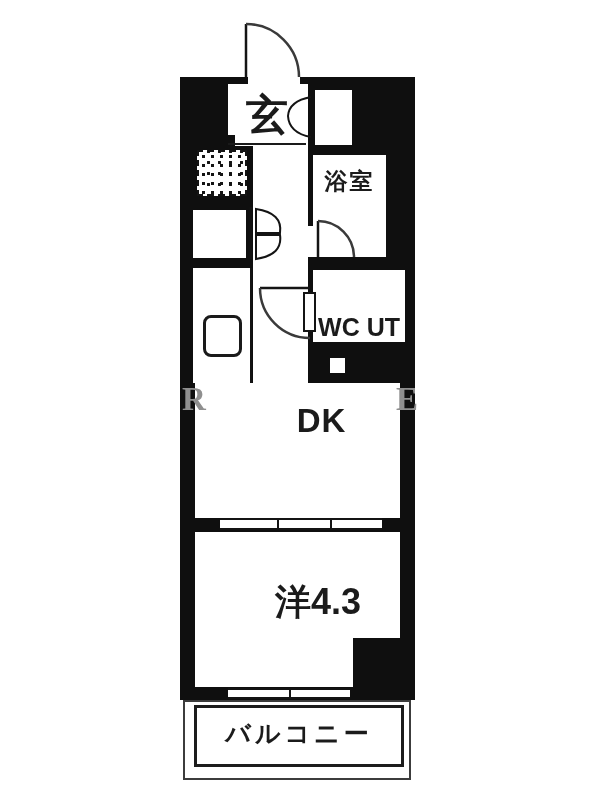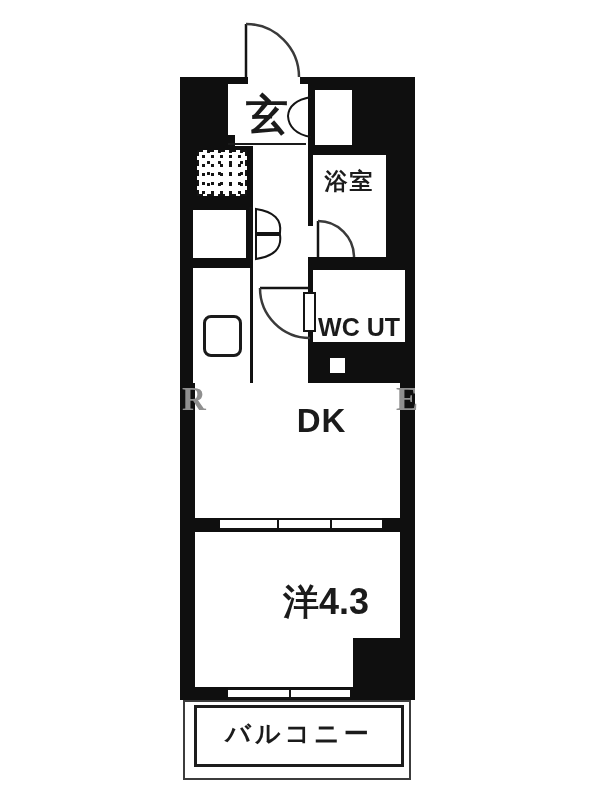--- a/index.html
+++ b/index.html
@@ -44,21 +44,21 @@
   #window-tick{left:289px;top:688px;height:11px;}
   
   #balcony-outer{left:183px;top:700px;width:228px;height:80px;border:2px solid #3c3c3c;box-sizing:border-box;background:#fff;}
   #balcony-inner{left:194px;top:705px;width:210px;height:62px;border:3px solid #1c1c1c;box-sizing:border-box;background:#fff;}
   
   #genkan-label{left:228px;top:86px;width:78px;height:58px;font-size:42px;font-weight:600;}
   #bathroom-label{left:313px;top:166px;width:73px;height:30px;font-size:23px;font-weight:600;letter-spacing:2px;}
   #wc-label{left:313px;top:290px;width:92px;height:34px;font-size:25px;font-weight:600;letter-spacing:0px;margin-top:20px;}
   #dk-label{left:195px;top:402px;width:205px;height:38px;font-size:33px;font-weight:600;letter-spacing:1px;margin-left:24px;}
   #dk-size{left:195px;top:448px;width:205px;height:42px;font-size:35px;font-weight:600;}
-  #western-label{left:195px;top:580px;width:246px;height:44px;font-size:36px;font-weight:600;margin-left:8px;}
+  #western-label{left:195px;top:580px;width:246px;height:44px;font-size:36px;font-weight:600;}
   #balcony-label{left:194px;top:716px;width:210px;height:34px;font-size:25px;font-weight:600;letter-spacing:4px;}
   
   .wm{color:#8f8f8f;font-family:"Liberation Serif","DejaVu Serif",serif;font-size:33px;font-weight:600;}
   #wm-left{left:182px;top:381px;}
   #wm-right{left:396px;top:381px;}
   svg{position:absolute;left:0;top:0;}
 </style>
 </head>
 <body>
 

